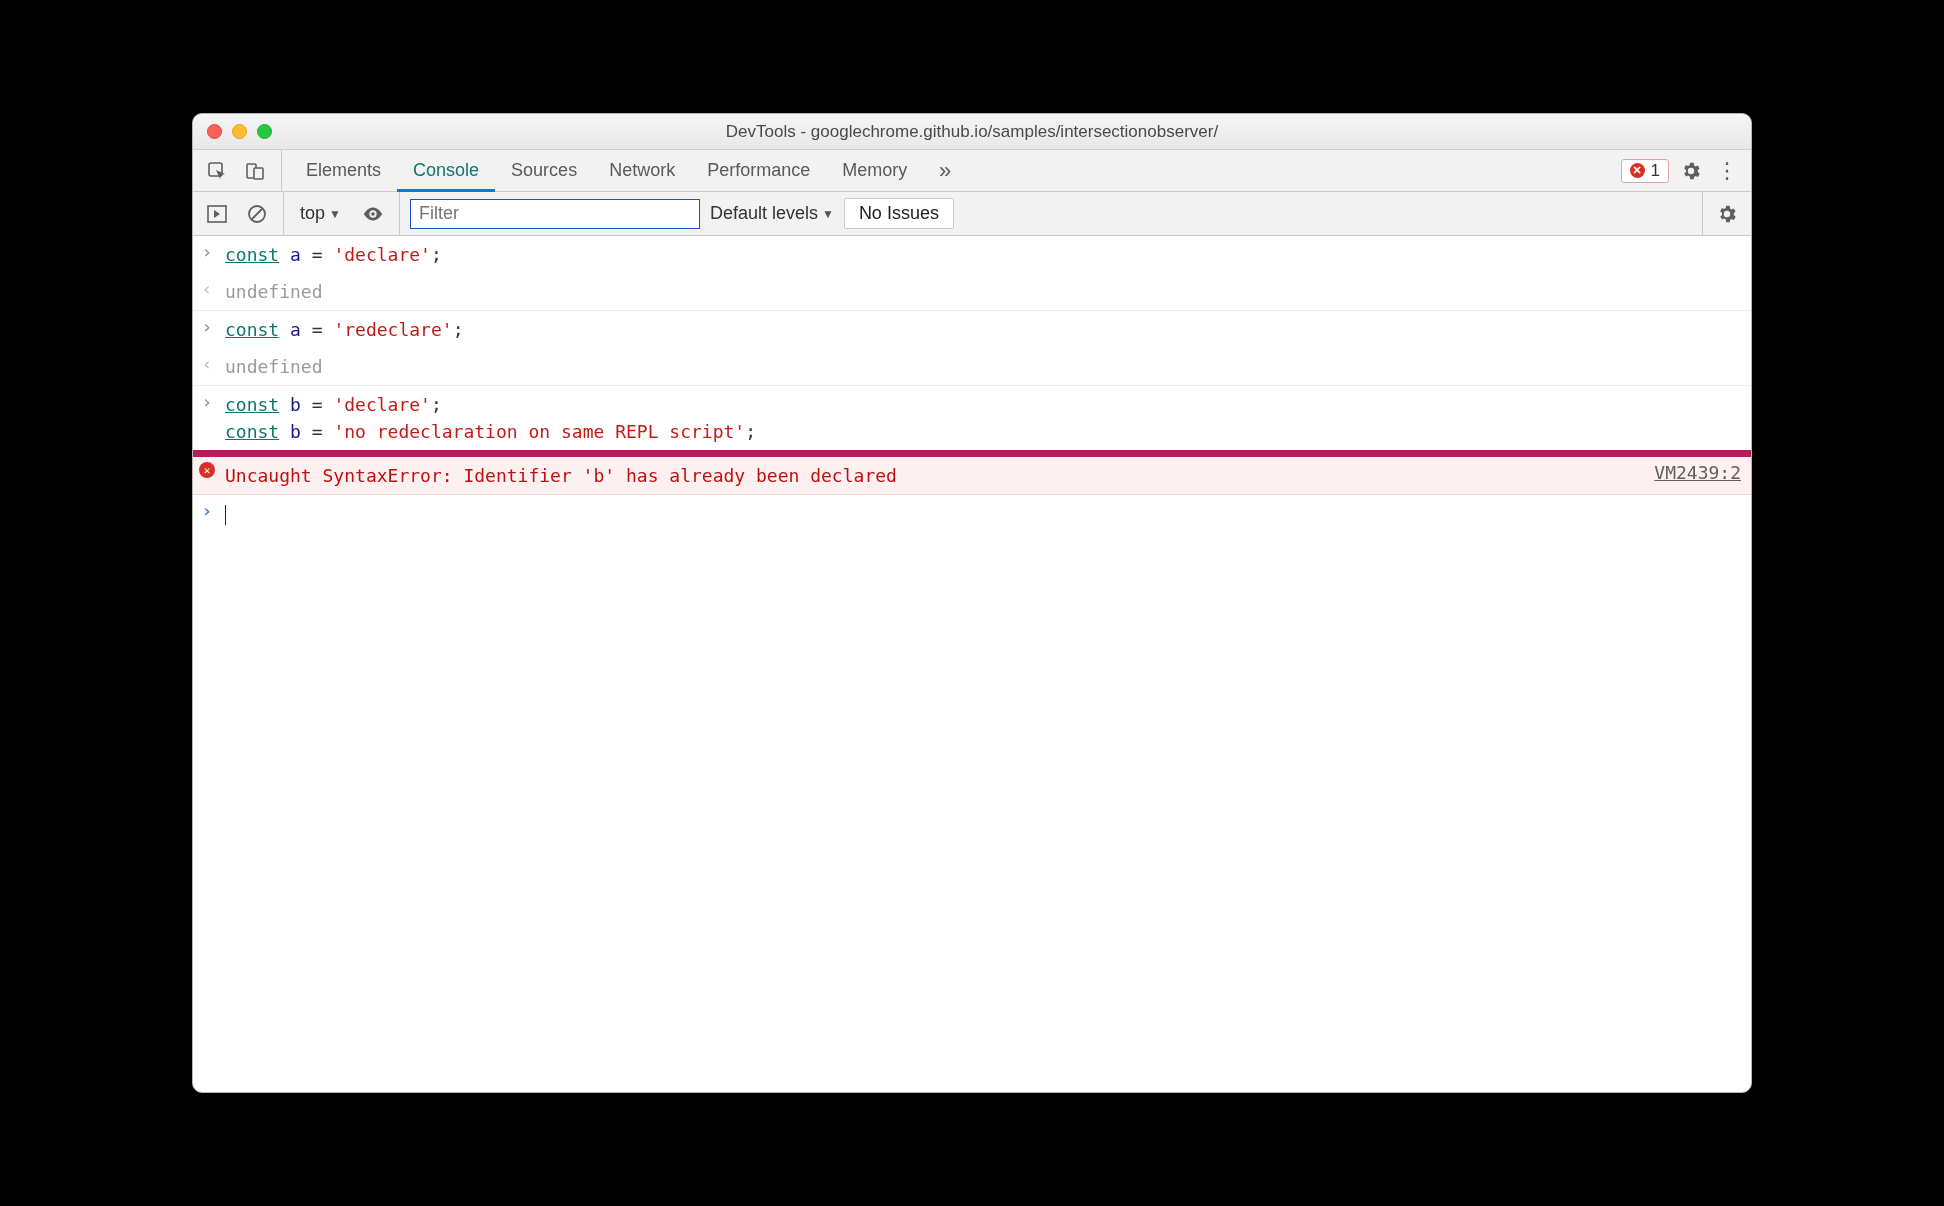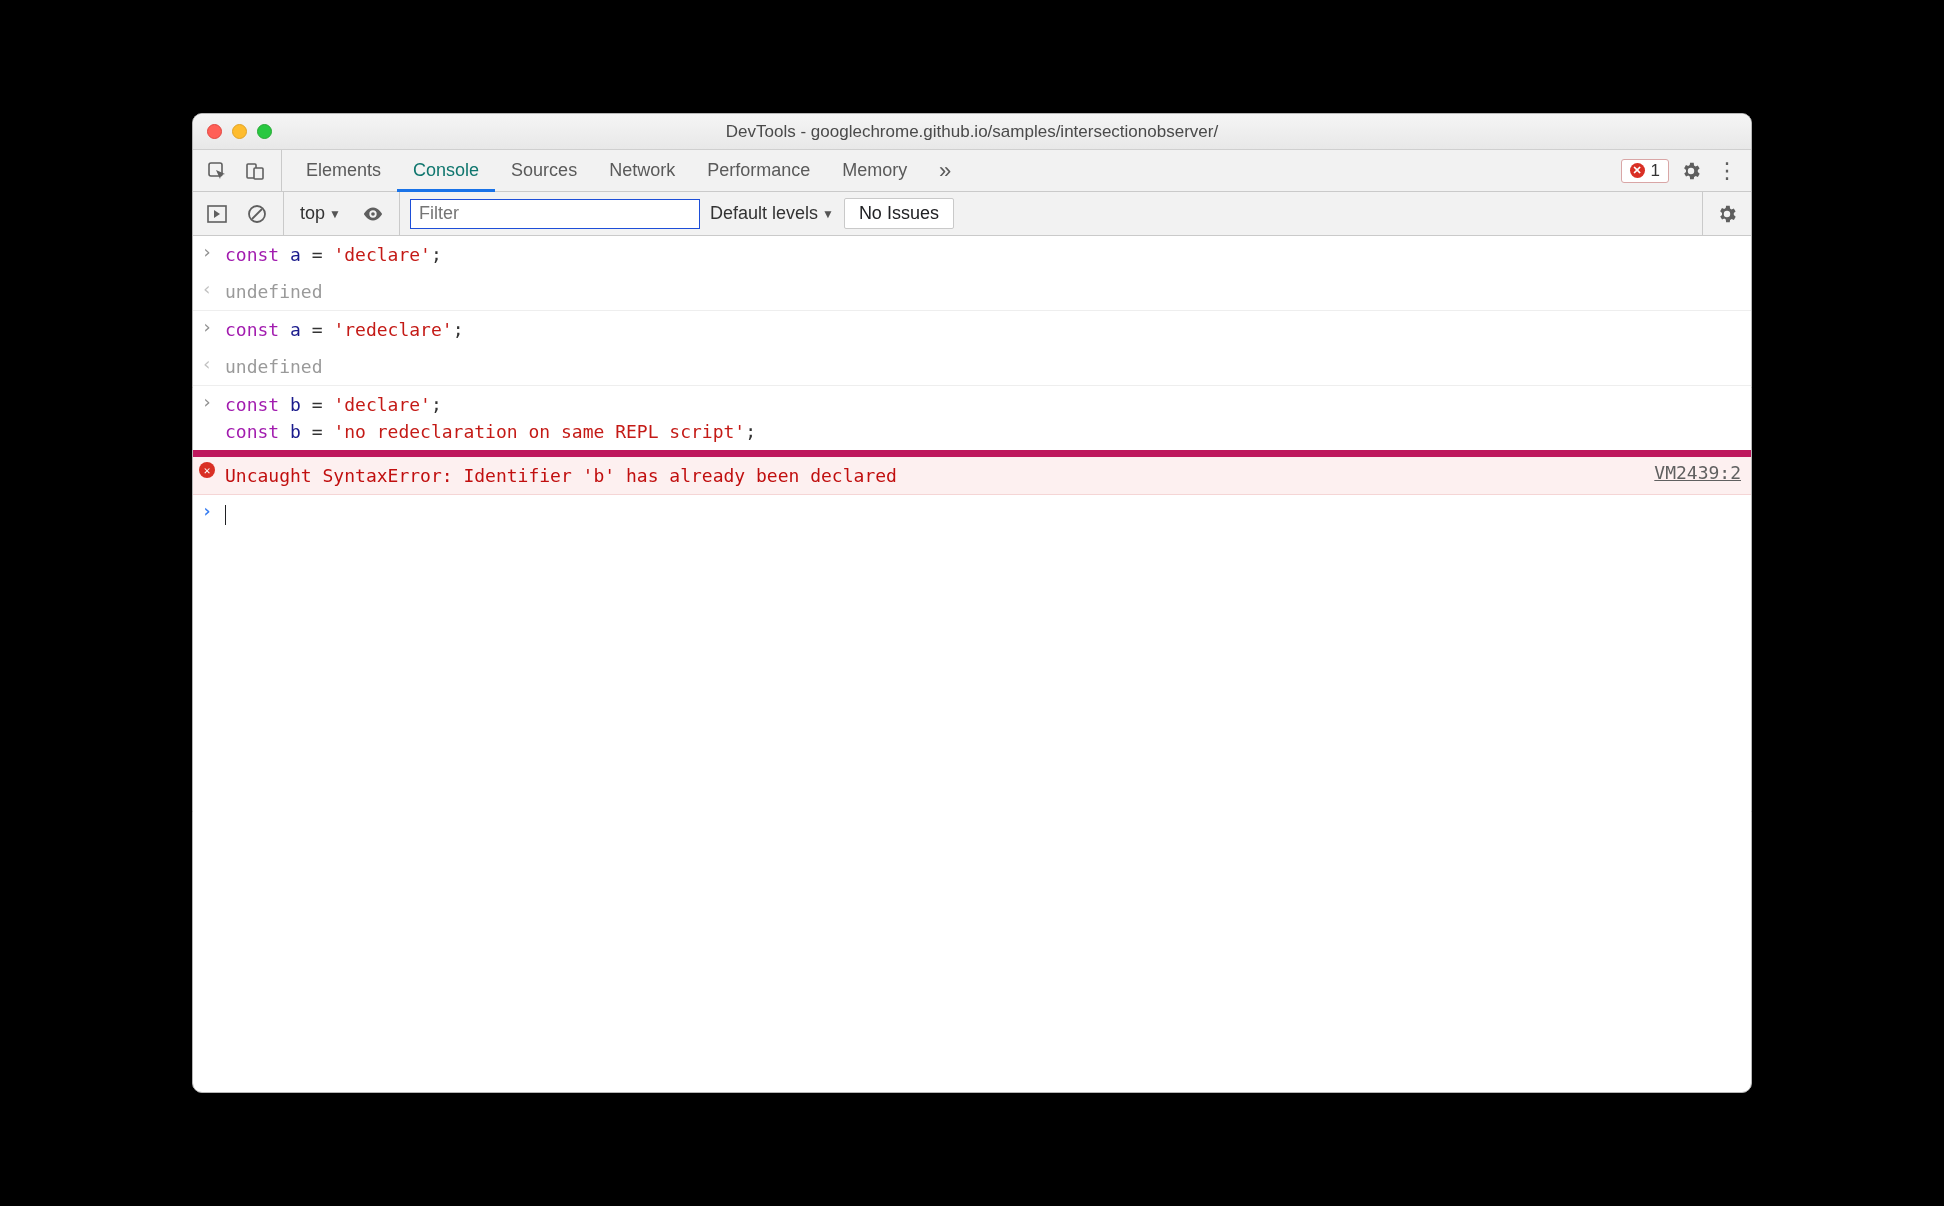--- a/index.html
+++ b/index.html
@@ -114,21 +114,21 @@
 .row {
   display: flex; align-items: flex-start; padding: 5px 10px 5px 6px;
   border-bottom: 1px solid #eee; gap: 10px;
 }
 .row.noborder { border-bottom: none; }
 .gutter { width: 16px; flex-shrink: 0; display: flex; justify-content: center; color: #919191; user-select: none; }
 .gutter.input { color: #919191; }
 .gutter.output { color: #c1c1c1; }
 .gutter.blue { color: #367cf1; font-weight: bold; }
 .code { white-space: pre; flex: 1; line-height: 1.5; }
-.kw { color: #a21caf; }
+.kw { color: #0f766e; text-decoration: underline; }
 .var { color: #1a1a8c; }
 .op { color: #333; }
 .str { color: #c41a16; }
 .und { color: #9a9a9a; }
 .row.error { background: #fdf0f0; border-top: 7px solid #be185d; border-bottom: 1px solid #f5d5d5; }
 .row.error .gutter { color: #a00; }
 .errcircle { width: 16px; height: 16px; border-radius: 50%; background: #d93025; color: #fff; font-size: 11px; font-weight: bold; display: flex; align-items: center; justify-content: center; }
 .errcircle::before { content: '✕'; }
 .errmsg { color: #c10f0f; }
 .srclink { color: #606060; text-decoration: underline; cursor: pointer; margin-left: auto; padding-left: 20px; }

